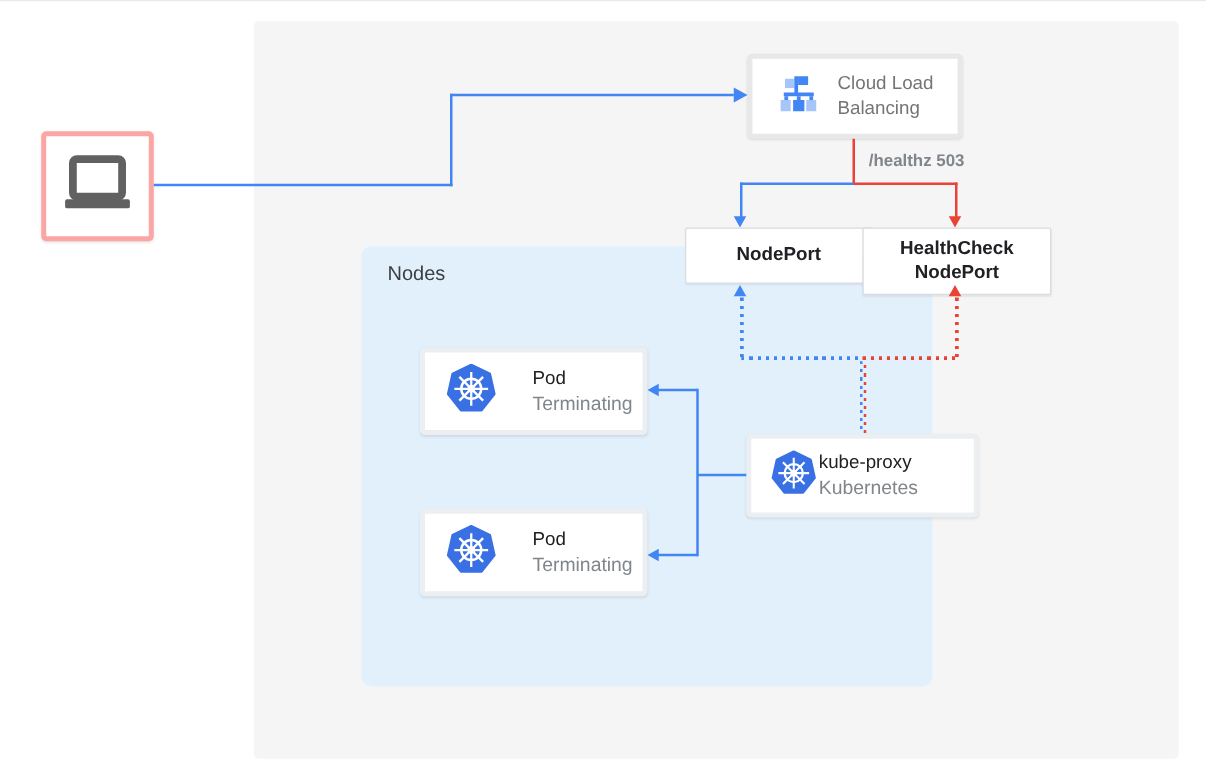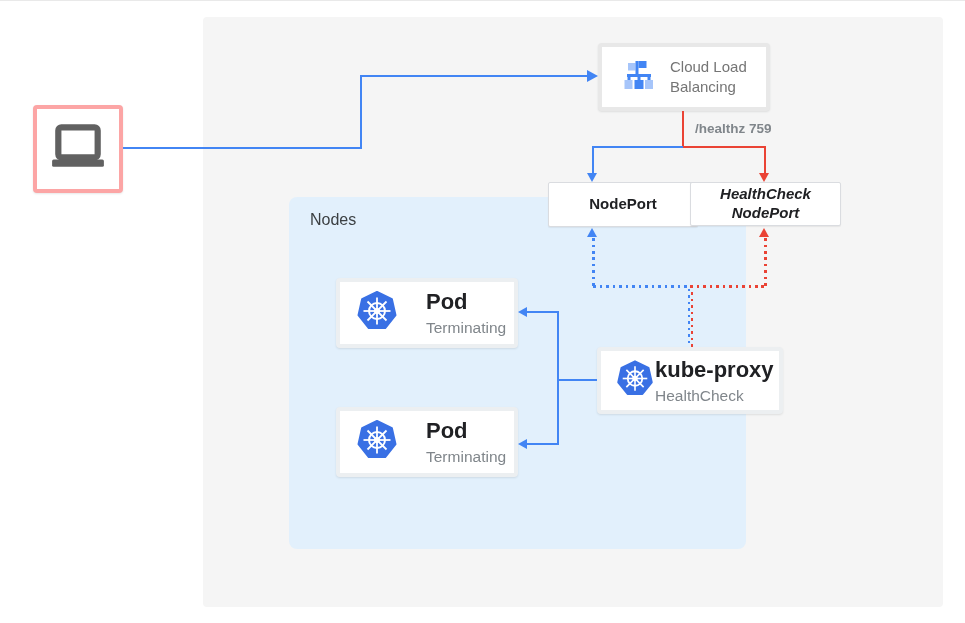--- a/index.html
+++ b/index.html
@@ -17,25 +17,25 @@
 
   .card{position:absolute;background:#fff;border:4px solid #fca5a5;border-radius:4px;
         box-shadow:0 1px 2px rgba(60,64,67,.12);display:flex;align-items:center;}
   .laptop-card{left:33px;top:104px;width:90px;height:88px;justify-content:center;}
   .clb-card{left:598px;top:42px;width:172px;height:68px;padding-left:20px;gap:14px;border-color:#e8e8e8;}
   .clb-text{font-size:15px;line-height:1.35;color:#757575;width:90px;}
   .port-card{position:absolute;background:#fff;border:1px solid #dadce0;border-radius:2px;
         display:flex;align-items:center;justify-content:center;text-align:center;
         font-size:15px;font-weight:bold;color:#202124;line-height:1.25;box-shadow:0 1px 1px rgba(60,64,67,.08);}
   .nodeport-card{left:548px;top:181px;width:150px;height:45px;}
-  .hc-card{left:690px;top:181px;width:151px;height:44px;padding:0 10px;font-style:italic;}
+  .hc-card{left:690px;top:181px;width:151px;height:54px;padding:0 10px;}
   .pod-card{width:182px;height:70px;padding-left:15px;gap:27px;border-color:#eceff1;}
   .pod1{left:336px;top:277px;} .pod2{left:336px;top:406px;}
   .kp-card{left:597px;top:346px;width:186px;height:67px;padding-left:14px;border-color:#eceff1;}
-  .entity-title{font-size:22px;color:#202124;font-weight:bold;}
+  .entity-title{font-size:15px;color:#202124;}
   .entity-sub{font-size:15.5px;color:#80868b;margin-top:4px;}
 
   .hline,.vline{position:absolute;}
   .hline{height:2px;} .vline{width:2px;}
   .blue{background:var(--blue);} .red{background:var(--red);}
 
   .dot-h{position:absolute;height:2.5px;}
   .dot-v{position:absolute;width:2.5px;}
   .dot-h.blue-d{background:repeating-linear-gradient(to right,var(--blue) 0 2.5px,transparent 2.5px 6.5px);}
   .dot-h.red-d{background:repeating-linear-gradient(to right,var(--red) 0 2.5px,transparent 2.5px 6.5px);}
@@ -147,31 +147,31 @@
           <line x1="8.5" y1="20" x2="35.5" y2="20"></line>
           <line x1="12.5" y1="10.5" x2="31.5" y2="29.5"></line>
           <line x1="31.5" y1="10.5" x2="12.5" y2="29.5"></line>
         </g>
         <circle cx="22" cy="20" r="8" fill="none" stroke="#fff" stroke-width="2"></circle>
         <circle cx="22" cy="20" r="3" fill="#fff"></circle>
       </svg>
     </span>
     <span>
       <div class="entity-title">kube-proxy</div>
-      <div class="entity-sub">HealthCheck</div>
+      <div class="entity-sub">Kubernetes</div>
     </span>
   </div>
 
   <div class="hline blue" style="left:123px;top:146px;width:239px;"></div>
   <div class="vline blue" style="left:360px;top:74px;height:74px;"></div>
   <div class="hline blue" style="left:360px;top:74px;width:227px;"></div>
   <div class="arrow ar-right" style="left:587px;top:69px;"></div>
 
   <div class="vline red" style="left:682px;top:110px;height:37px;"></div>
-  <div class="healthz">/healthz 759</div>
+  <div class="healthz">/healthz 503</div>
   <div class="hline blue" style="left:592px;top:145px;width:91px;"></div>
   <div class="vline blue" style="left:592px;top:145px;height:28px;"></div>
   <div class="arrow ar-down-blue" style="left:587px;top:172px;"></div>
   <div class="hline red" style="left:683px;top:145px;width:83px;"></div>
   <div class="vline red" style="left:764px;top:145px;height:28px;"></div>
   <div class="arrow ar-down-red" style="left:759px;top:172px;"></div>
 
   <div class="arrow ar-up-blue" style="left:587px;top:227px;"></div>
   <div class="dot-v blue-d" style="left:592px;top:237px;height:49px;"></div>
   <div class="arrow ar-up-red" style="left:759px;top:227px;"></div>

